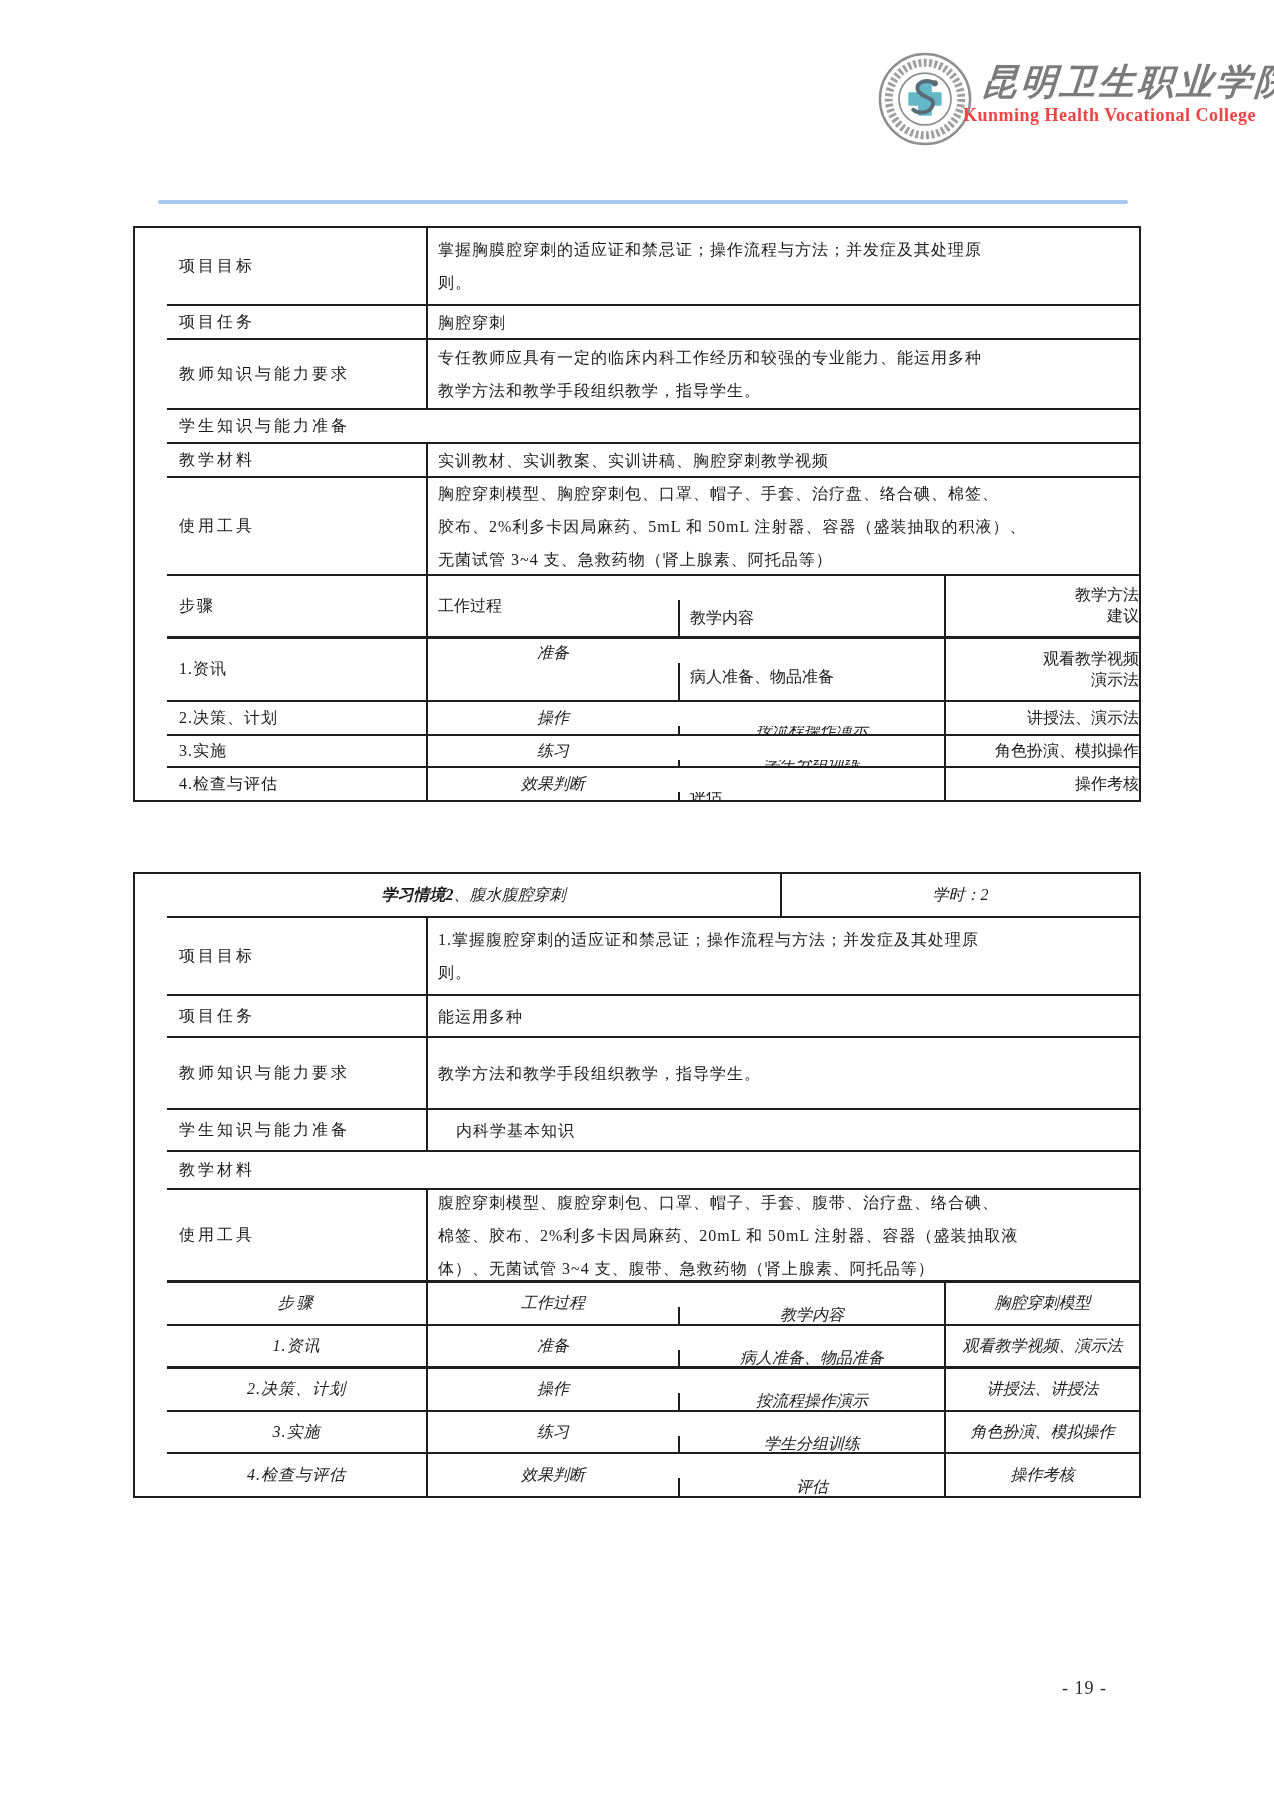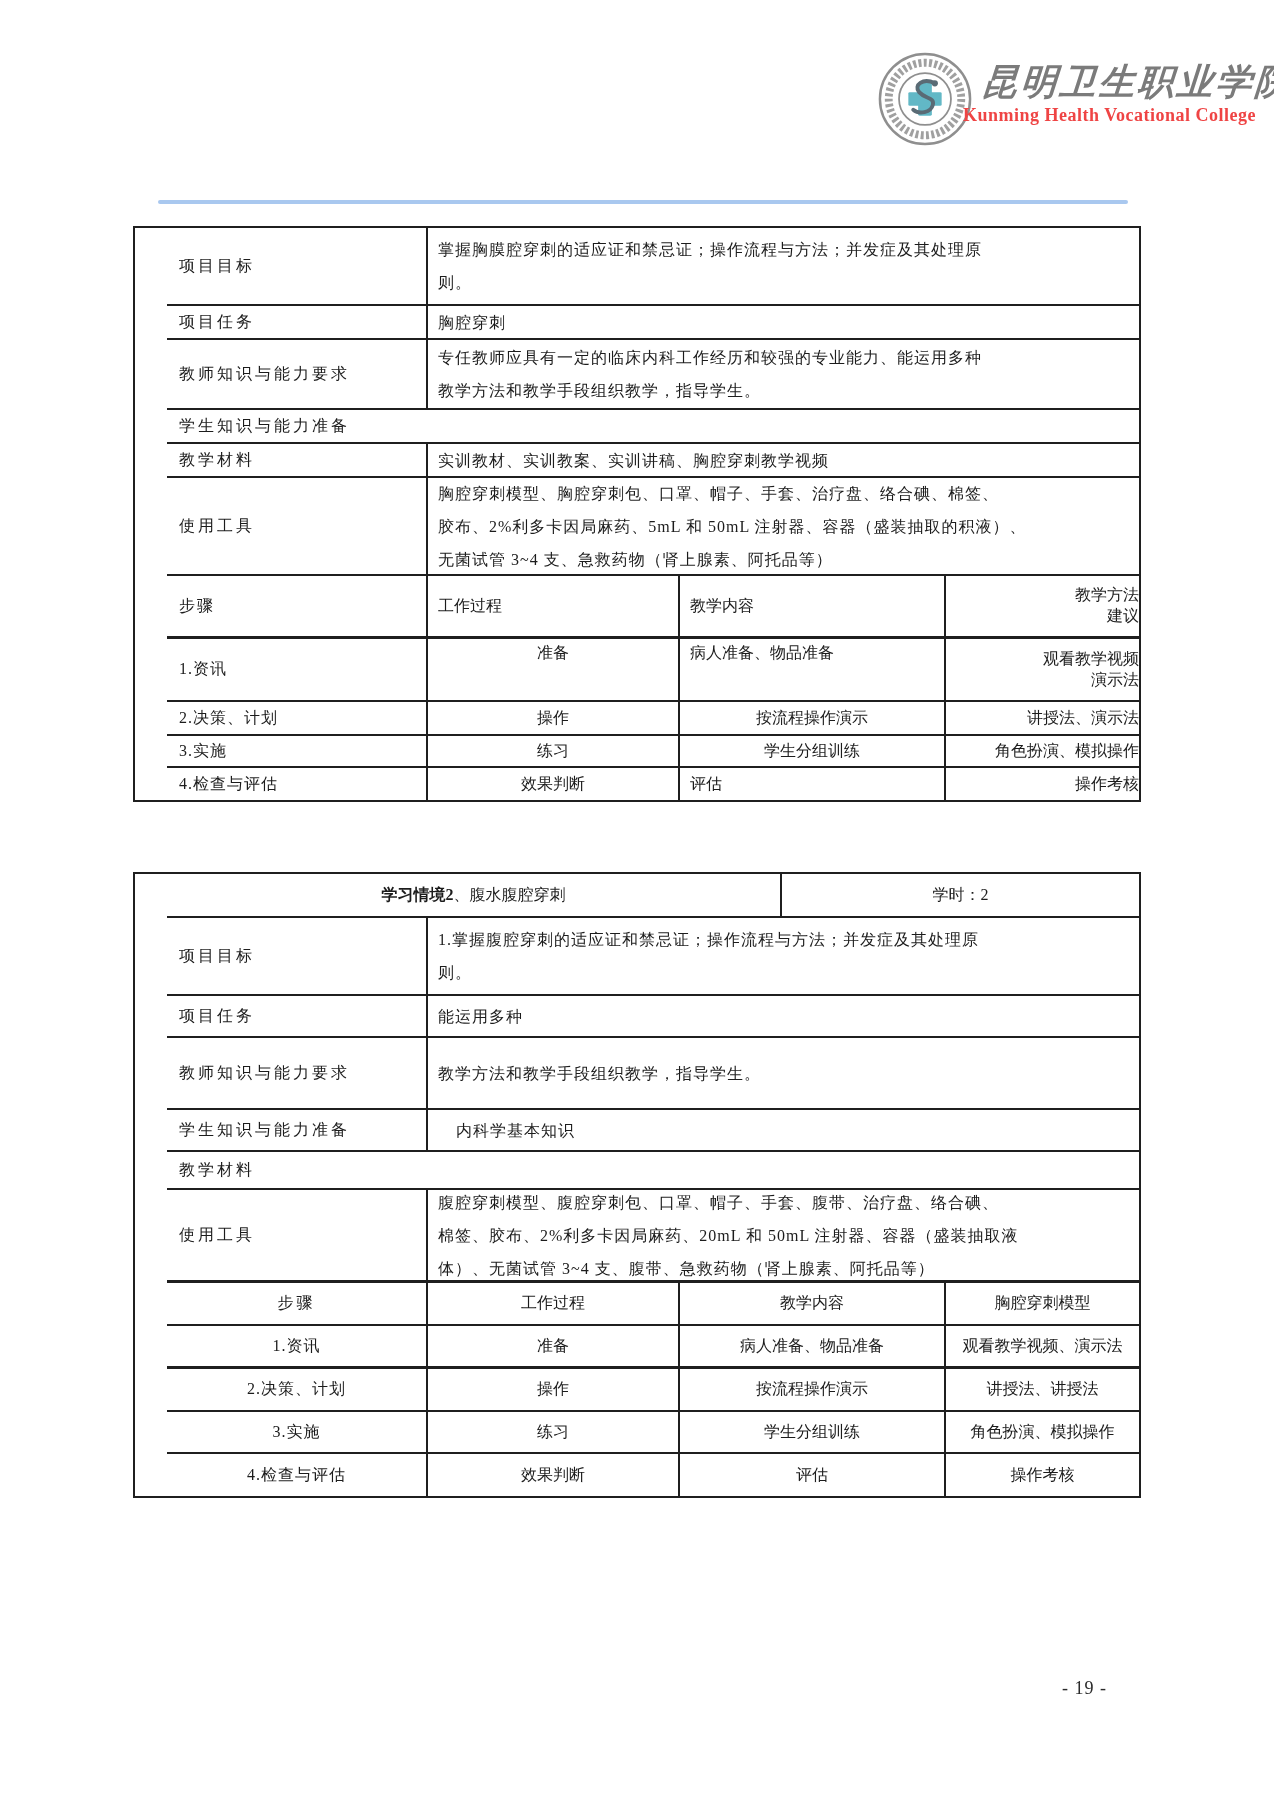--- a/index.html
+++ b/index.html
@@ -38,24 +38,24 @@
   .t-row:first-child { border-top:none; }
   .t-row.thick { border-top-width:3px; }
   .cell {
     box-sizing:border-box; display:flex; flex-direction:column;
     justify-content:center; overflow:hidden;
   }
   .cell + .cell { border-left:2px solid #1f1f1f; }
   .lab  { width:259px; padding-left:12px; letter-spacing:3px; }
   .cont { flex:1; padding-left:10px; letter-spacing:1px; }
   .cont .line { line-height:33px; }
-  .c2 { width:252px; }  .c3 { width:266px; }  .c4 { width:231px; }
+  .c2 { width:252px; }  .c3 { width:266px;margin-top:24px; }  .c4 { width:231px; }
   .c-last { flex:1;text-align:right; }
   .pad { padding-left:10px; }
-  .ctr { text-align:center; }
+  .ctr { text-align:center;font-style:italic; }
   .indent28 { padding-left:28px; }
   .indent40 { padding-left:40px; }
   .bold { font-weight:bold; }
 
   #footer-pagenum {
     position:absolute; left:1062px; top:1678px; font-size:18px; color:#2b2b2b;
     letter-spacing:1px;
   }
 </style>
 </head>

